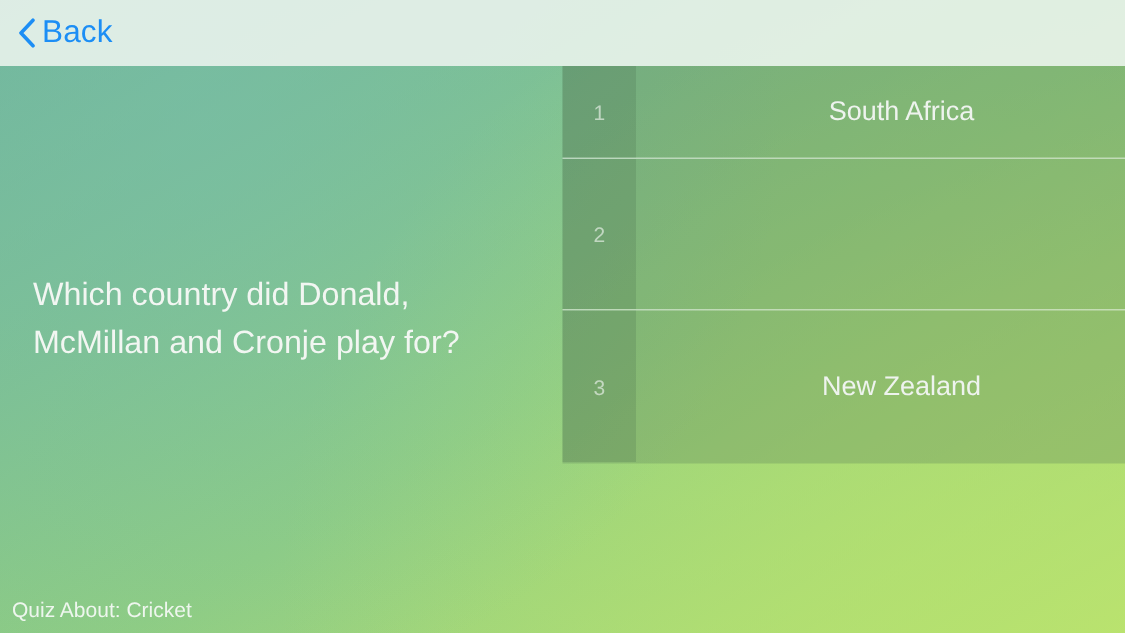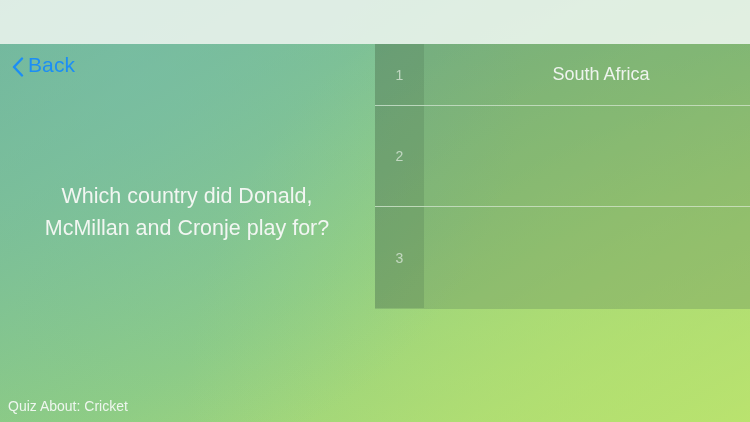--- a/index.html
+++ b/index.html
@@ -36,25 +36,24 @@
     height: 44px;
     background: rgba(236, 244, 238, 0.88);
     z-index: 5;
   }
   .back-btn {
     position: absolute;
     left: 12px;
     top: 0;
     height: 44px;
     display: flex;
-    align-items: flex-end;
+    align-items: center;
     gap: 4px;
     color: #1c8ef5;
     cursor: pointer;
-    margin-top: 33px;
   }
   .chevron-left {
     display: inline-block;
     width: 12px;
     height: 20px;
     position: relative;
   }
   .chevron-left svg { display: block; }
   .back-label {
     font-size: 21px;
@@ -78,21 +77,20 @@
     display: flex;
     align-items: center;
     justify-content: center;
     padding: 0 18px;
     box-sizing: border-box;
   }
   .question-text {
     color: #f2f6f2;
     font-size: 21.5px;
     line-height: 32px;
-    text-align: center;
     max-width: 330px;
   }
   .answers {
     position: absolute;
     right: 0;
     top: 0;
     width: 375px;
     height: 265px;
     background: rgba(90, 125, 90, 0.30);
   }
@@ -168,20 +166,21 @@
         <div class="answer-index">1</div>
         <div class="answer-label">South Africa</div>
       </div>
 
       <div class="answer-row">
         <div class="answer-index">2</div>
       </div>
 
       <div class="answer-row">
         <div class="answer-index">3</div>
+        <div class="answer-label">New Zealand</div>
       </div>
 
     </div>
   </div>
 
   <div class="footer">Quiz About: Cricket</div>
 
 </div>
 
 </body></html>

